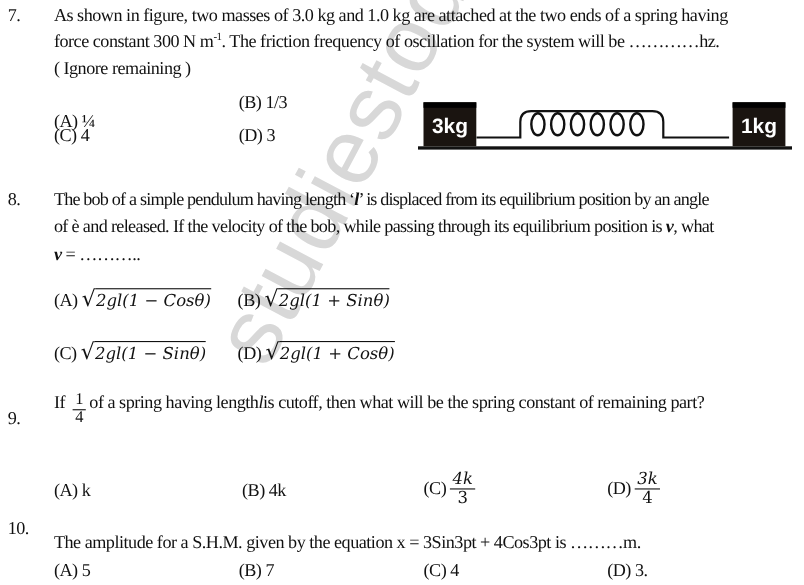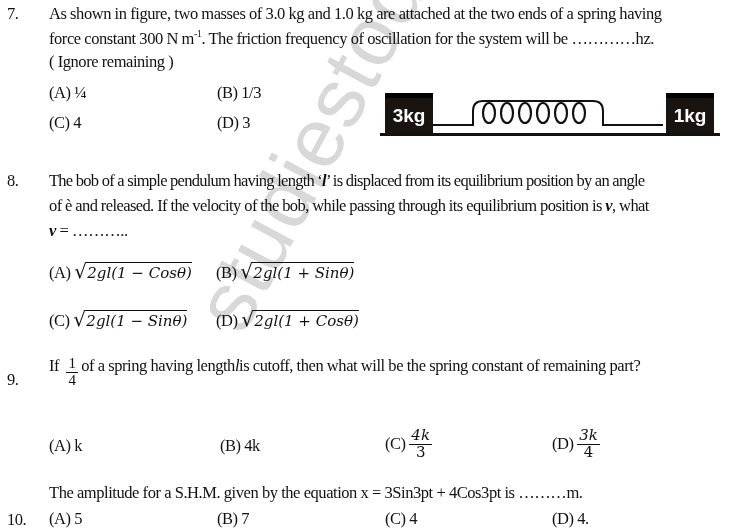--- a/index.html
+++ b/index.html
@@ -38,21 +38,21 @@
 <div class="watermark">studiestoday.com</div>
 
 <div class="content">
 
   <div>
     <span class="qnum" style="top:4px">7.</span>
     <span class="abs" style="left:49px;top:4px">As shown in figure, two masses of 3.0 kg and 1.0 kg  are attached at the two ends of a spring having</span>
     <span class="abs" style="left:49px;top:28px"><span>force  constant 300 N m</span><sup style="font-size:10px">-1</sup><span>. The friction frequency of oscillation for the system will be …………hz.</span></span>
     <span class="abs" style="left:49px;top:52px">( Ignore remaining )</span>
 
-    <span class="abs" style="left:49px;top:83px">(A) ¼</span>
+    <span class="abs" style="left:49px;top:100px">(A) ¼</span>
     <span class="abs" style="left:217px;top:83px">(B) 1/3</span>
     <span class="abs" style="left:49px;top:113px">(C) 4</span>
     <span class="abs" style="left:217px;top:113px">(D) 3</span>
 
     <div class="figure">
       <div class="floor"></div>
       <div class="block" style="left:5px">
         <div class="top"></div>
         <span>3kg</span>
       </div>
@@ -103,20 +103,20 @@
           <span class="num">4k</span>
           <span style="font-style:normal">3</span>
         </span></span>
     <span class="abs" style="left:552px;top:422px;display:flex;align-items:center;height:44px"><span>(D)</span>&nbsp;<span class="frac math">
           <span class="num">3k</span>
           <span style="font-style:normal">4</span>
         </span></span>
   </div>
 
   <div>
-    <span class="qnum" style="top:510px">10.</span>
+    <span class="qnum" style="top:470px">10.</span>
     <span class="abs" style="left:49px;top:483px">The amplitude for a S.H.M. given by the equation x = 3Sin3pt + 4Cos3pt is ………m.</span>
     <span class="abs" style="left:49px;top:509px">(A) 5</span>
     <span class="abs" style="left:217px;top:509px">(B) 7</span>
     <span class="abs" style="left:385px;top:509px">(C) 4</span>
-    <span class="abs" style="left:552px;top:509px">(D) 4.</span>
+    <span class="abs" style="left:552px;top:509px">(D) 3.</span>
   </div>
 </div>
 
 </body></html>

